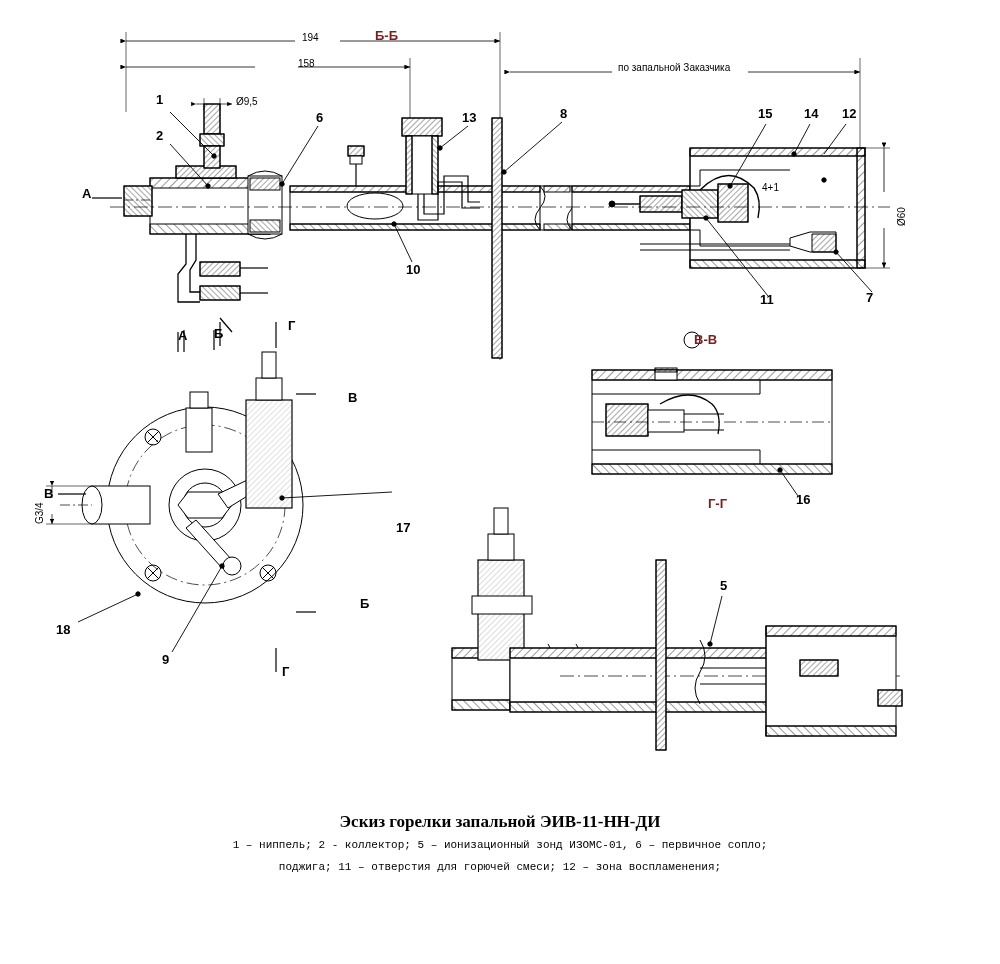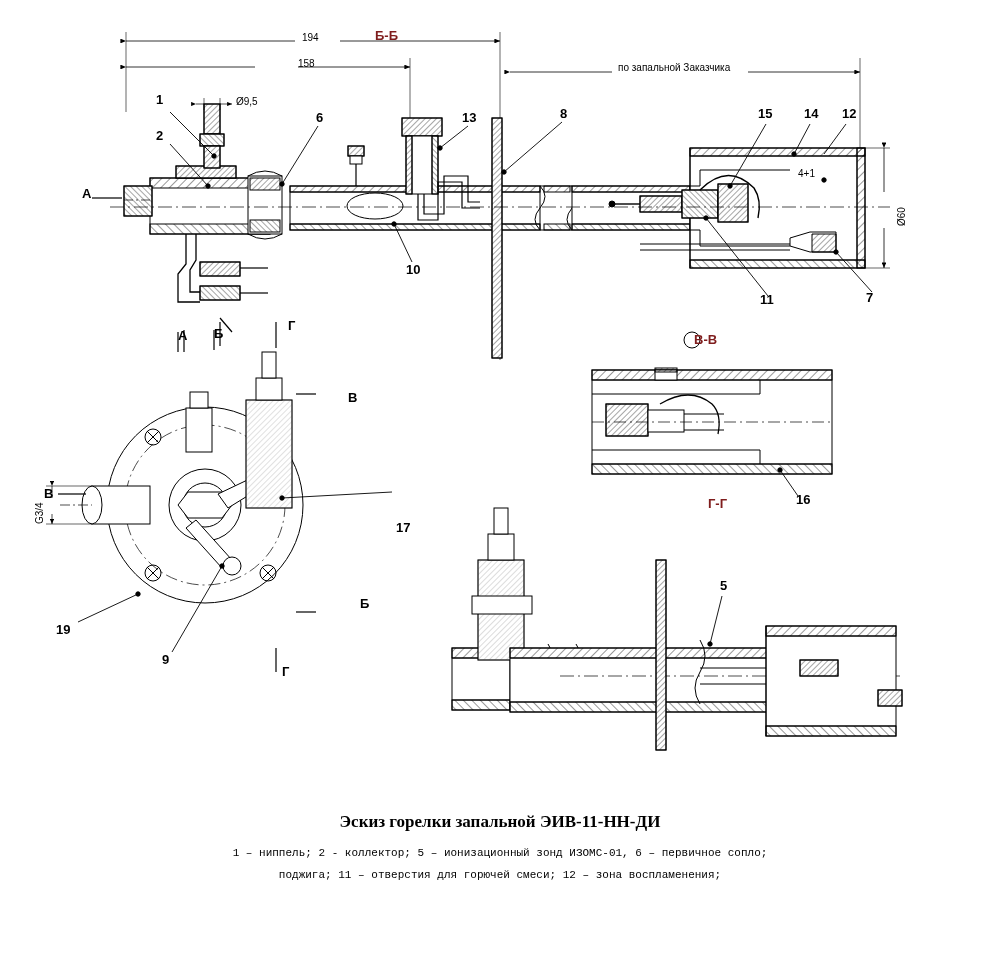--- a/index.html
+++ b/index.html
@@ -4,21 +4,21 @@
 <style>
   html,body{margin:0;padding:0;background:#ffffff;}
   body{width:1000px;height:964px;font-family:"Liberation Serif",serif;color:#000;}
   #sheet{position:relative;width:1000px;height:964px;overflow:hidden;}
   .svg-wrap{position:absolute;left:0;top:0;width:1000px;height:964px;}
   .lbl{position:absolute;font-family:"Liberation Sans",sans-serif;font-weight:bold;font-size:13px;color:#000;white-space:nowrap;}
   .dimtxt{position:absolute;font-family:"Liberation Sans",sans-serif;font-size:10px;color:#000;white-space:nowrap;}
   .secttxt{position:absolute;font-family:"Liberation Sans",sans-serif;font-weight:bold;font-size:13px;color:#7f1d1d;white-space:nowrap;}
   .rot{transform-origin:left top;}
   #caption{position:absolute;left:0;top:812px;width:1000px;text-align:center;}
-  #caption .title{font-family:"Liberation Serif",serif;font-weight:bold;font-size:17px;margin-bottom:10px;}
+  #caption .title{font-family:"Liberation Serif",serif;font-weight:bold;font-size:17px;margin-bottom:2px;}
   #caption .legend{font-family:Liberation Mono, monospace;font-size:11px;line-height:22px;}
 </style>
 </head>
 <body>
 
 <div id="sheet">
 
   <div class="svg-wrap">
   <svg width="1000" height="964" viewBox="0 0 1000 964" xmlns="http://www.w3.org/2000/svg">
     <defs>
@@ -329,21 +329,21 @@
   </svg>
   </div>
 
   <div class="secttxt" style="left:375px;top:28px;">Б-Б</div>
   <div class="secttxt" style="left:650px;top:332px;padding-left:44px;">В-В</div>
   <div class="secttxt" style="left:708px;top:496px;">Г-Г</div>
 
   <div class="dimtxt" style="left:302px;top:32px;">194</div>
   <div class="dimtxt" style="left:262px;top:58px;margin-left:36px;">158</div>
   <div class="dimtxt" style="left:236px;top:96px;">Ø9,5</div>
-  <div class="dimtxt" style="left:762px;top:168px;margin-left:36px;">4+1</div>
+  <div class="dimtxt" style="left:762px;top:182px;">4+1</div>
   <div class="dimtxt" style="left:618px;top:62px;">по запальной Заказчика</div>
   <div class="dimtxt rot" style="left:896px;top:226px;transform:rotate(-90deg);">Ø60</div>
   <div class="dimtxt rot" style="left:34px;top:524px;transform:rotate(-90deg);">G3/4</div>
 
   <div class="lbl" style="left:82px;top:186px;">А</div>
   <div class="lbl" style="left:178px;top:328px;">А</div>
   <div class="lbl" style="left:214px;top:326px;">Б</div>
   <div class="lbl" style="left:288px;top:318px;">Г</div>
   <div class="lbl" style="left:348px;top:390px;">В</div>
   <div class="lbl" style="left:44px;top:486px;">В</div>
@@ -355,21 +355,21 @@
   <div class="lbl" style="left:316px;top:110px;">6</div>
   <div class="lbl" style="left:462px;top:110px;">13</div>
   <div class="lbl" style="left:560px;top:106px;">8</div>
   <div class="lbl" style="left:758px;top:106px;">15</div>
   <div class="lbl" style="left:804px;top:106px;">14</div>
   <div class="lbl" style="left:842px;top:106px;">12</div>
   <div class="lbl" style="left:406px;top:262px;">10</div>
   <div class="lbl" style="left:760px;top:292px;">11</div>
   <div class="lbl" style="left:866px;top:290px;">7</div>
   <div class="lbl" style="left:396px;top:484px;margin-top:36px;">17</div>
-  <div class="lbl" style="left:56px;top:622px;">19</div>
+  <div class="lbl" style="left:56px;top:622px;">18</div>
   <div class="lbl" style="left:162px;top:652px;">9</div>
   <div class="lbl" style="left:796px;top:492px;">16</div>
   <div class="lbl" style="left:720px;top:578px;">5</div>
 
   <div id="caption">
     <div class="title">Эскиз горелки запальной ЭИВ-11-НН-ДИ</div>
     <div class="legend">1 – ниппель; 2 - коллектор; 5 – ионизационный зонд ИЗОМС-01, 6 – первичное сопло;</div>
     <div class="legend">поджига; 11 – отверстия для горючей смеси; 12 – зона воспламенения;</div>
   </div>
 

